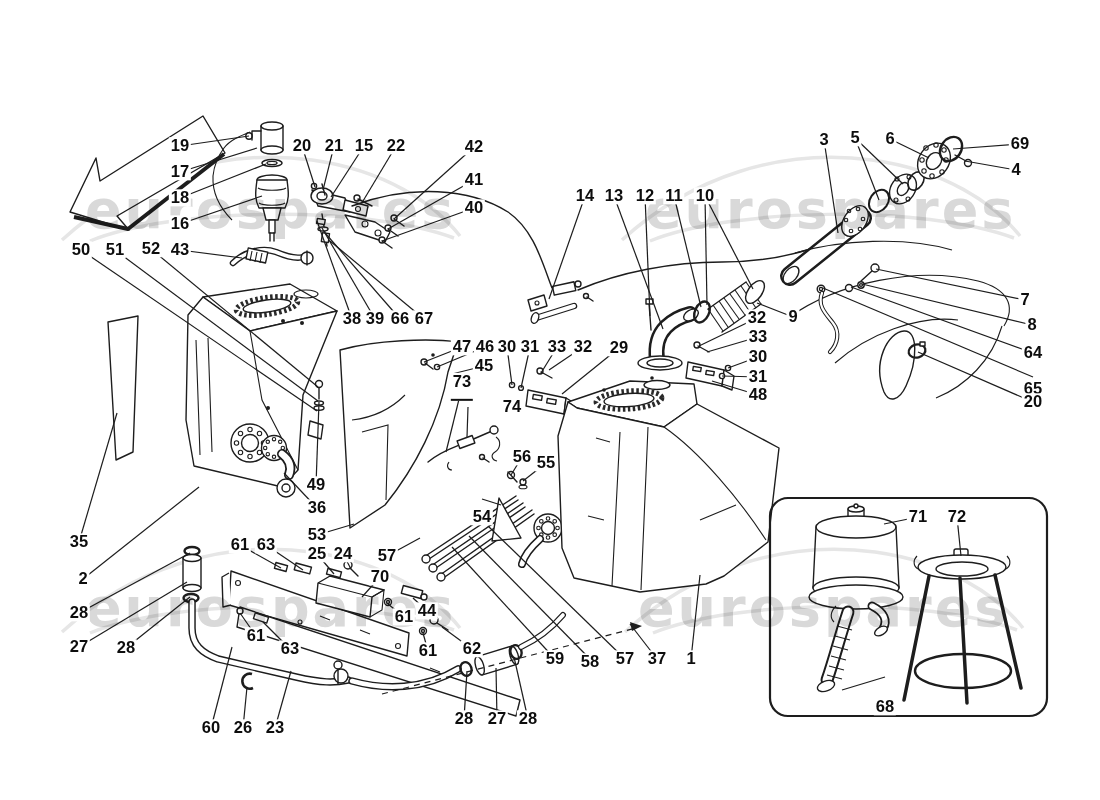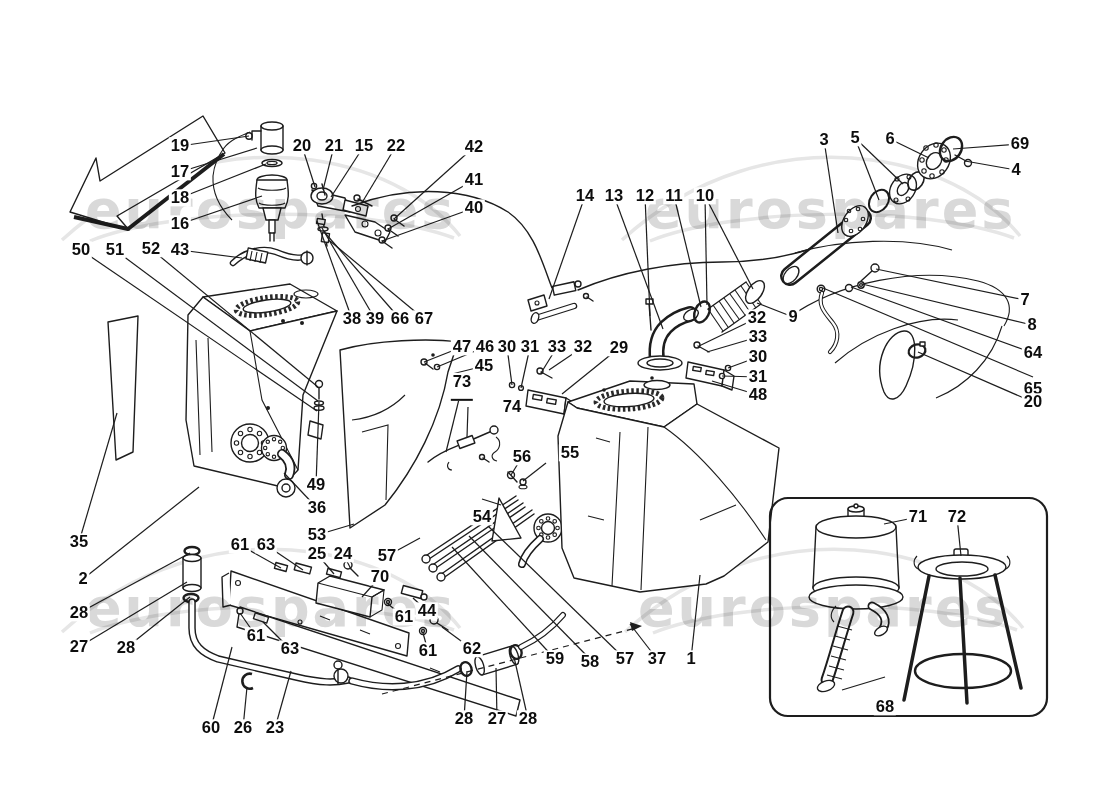--- a/index.html
+++ b/index.html
@@ -570,21 +570,21 @@
       <div class="callout" style="left: 126px; top: 648px;">28</div>
       <div class="callout" style="left: 316px; top: 485px;">49</div>
       <div class="callout" style="left: 317px; top: 508px; text-align: center;">36</div>
       <div class="callout" style="left: 317px; top: 535px;">53</div>
       <div class="callout" style="left: 240px; top: 545px;">61</div>
       <div class="callout" style="left: 266px; top: 545px;">63</div>
       <div class="callout" style="left: 317px; top: 554px;">25</div>
       <div class="callout" style="left: 343px; top: 554px;">24</div>
       <div class="callout" style="left: 387px; top: 556px;">57</div>
       <div class="callout" style="left: 522px; top: 457px;">56</div>
-      <div class="callout" style="left: 546px; top: 453px; margin-left: 24px;">55</div>
+      <div class="callout" style="left: 546px; top: 463px;">55</div>
       <div class="callout" style="left: 482px; top: 499px; margin-top: 18px;">54</div>
       <div class="callout" style="left: 380px; top: 577px;">70</div>
       <div class="callout" style="left: 404px; top: 617px;">61</div>
       <div class="callout" style="left: 427px; top: 611px;">44</div>
       <div class="callout" style="left: 256px; top: 636px;">61</div>
       <div class="callout" style="left: 290px; top: 649px;">63</div>
       <div class="callout" style="left: 428px; top: 651px;">61</div>
       <div class="callout" style="left: 472px; top: 649px;">62</div>
       <div class="callout" style="left: 555px; top: 659px;">59</div>
       <div class="callout" style="left: 590px; top: 662px;">58</div>

